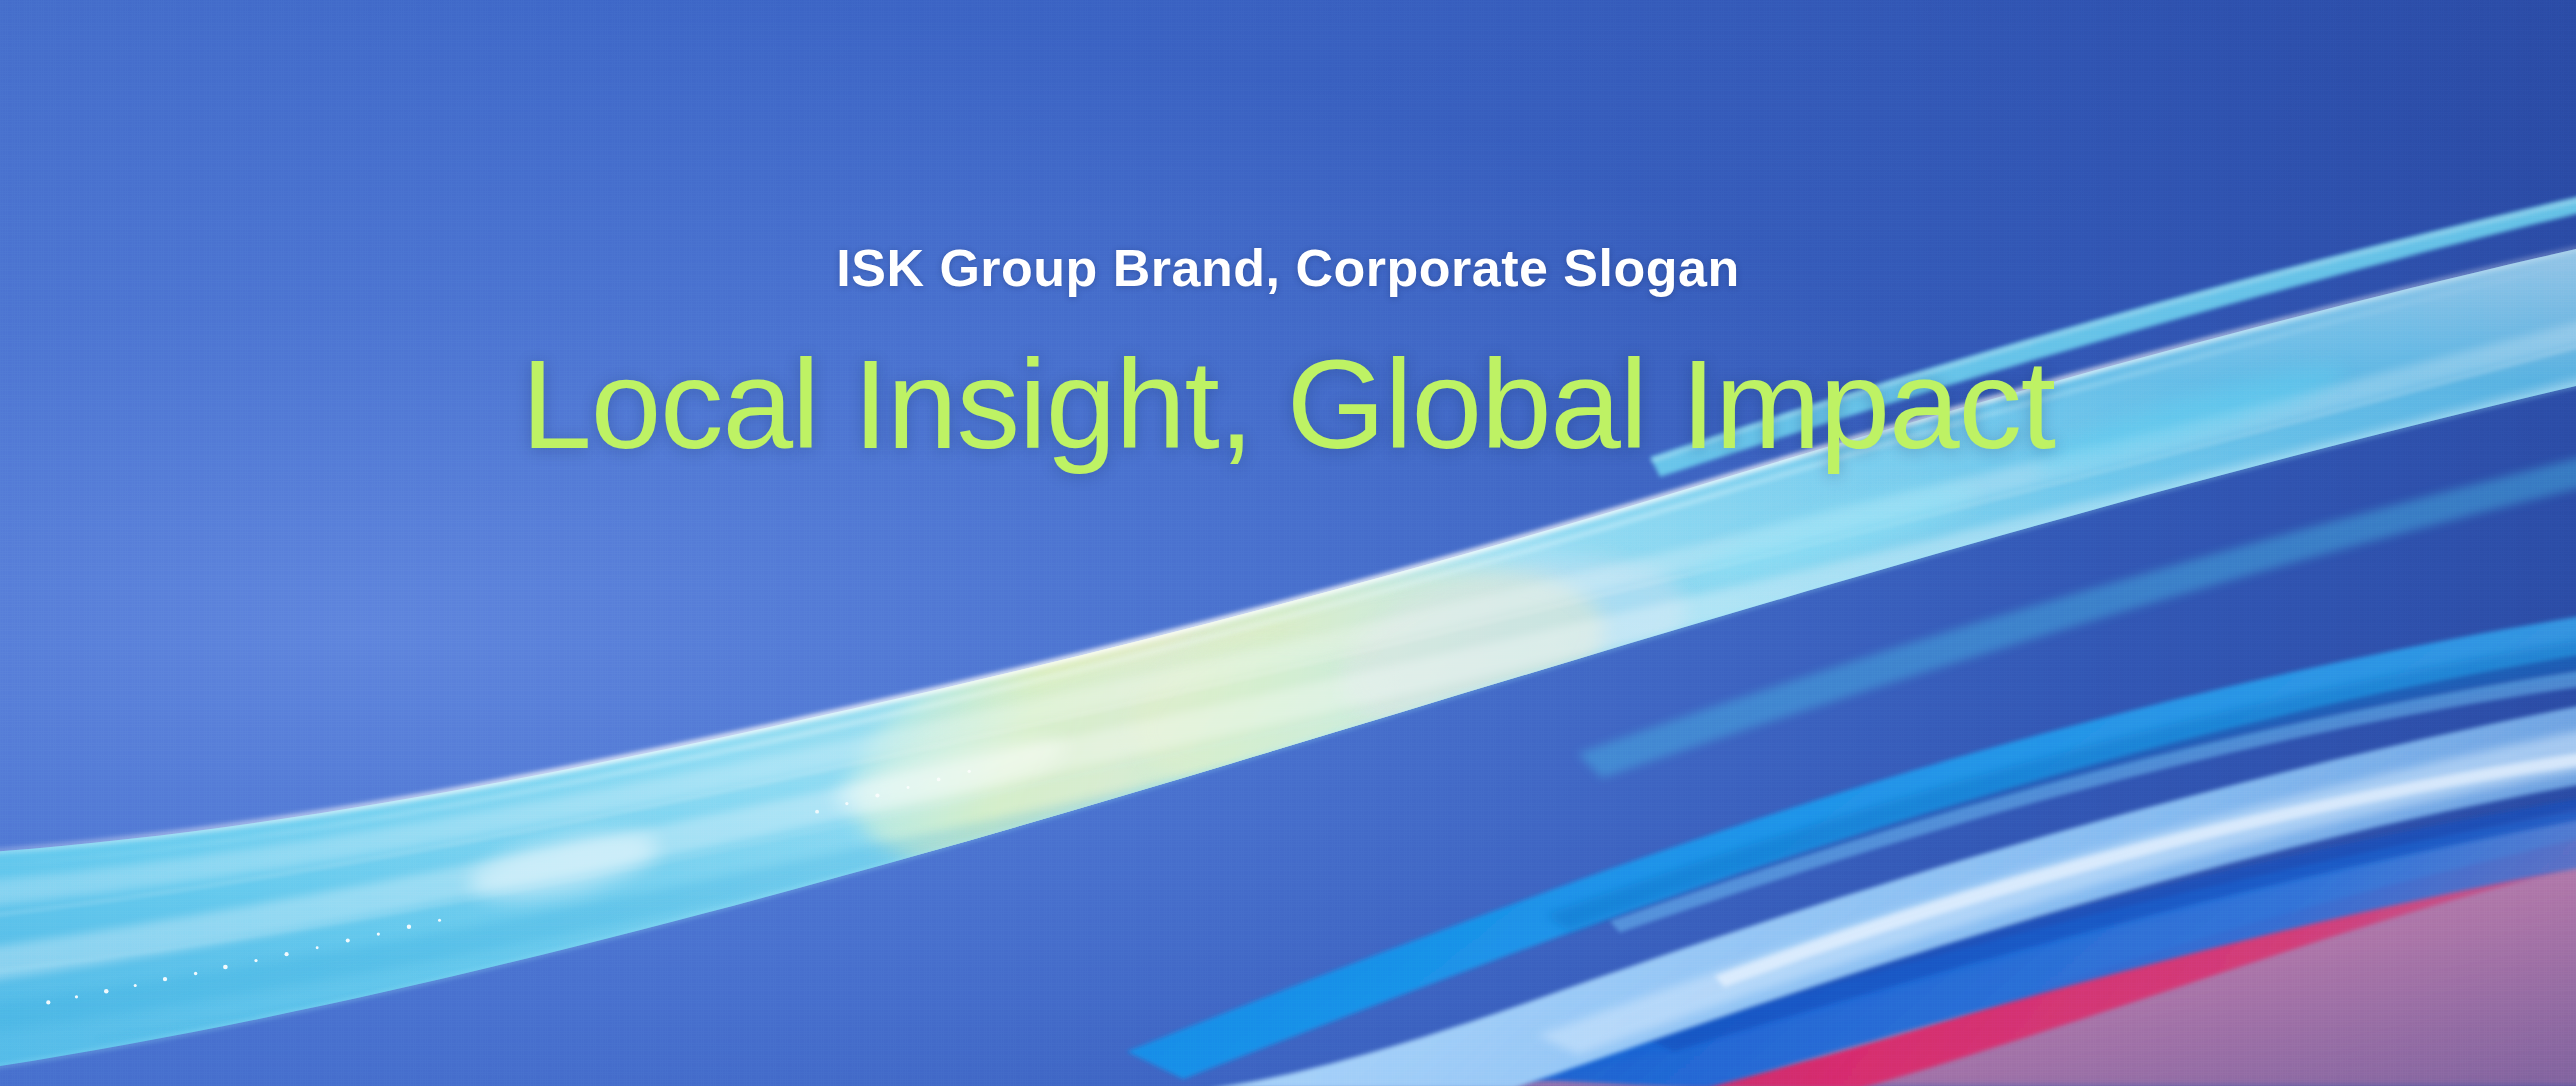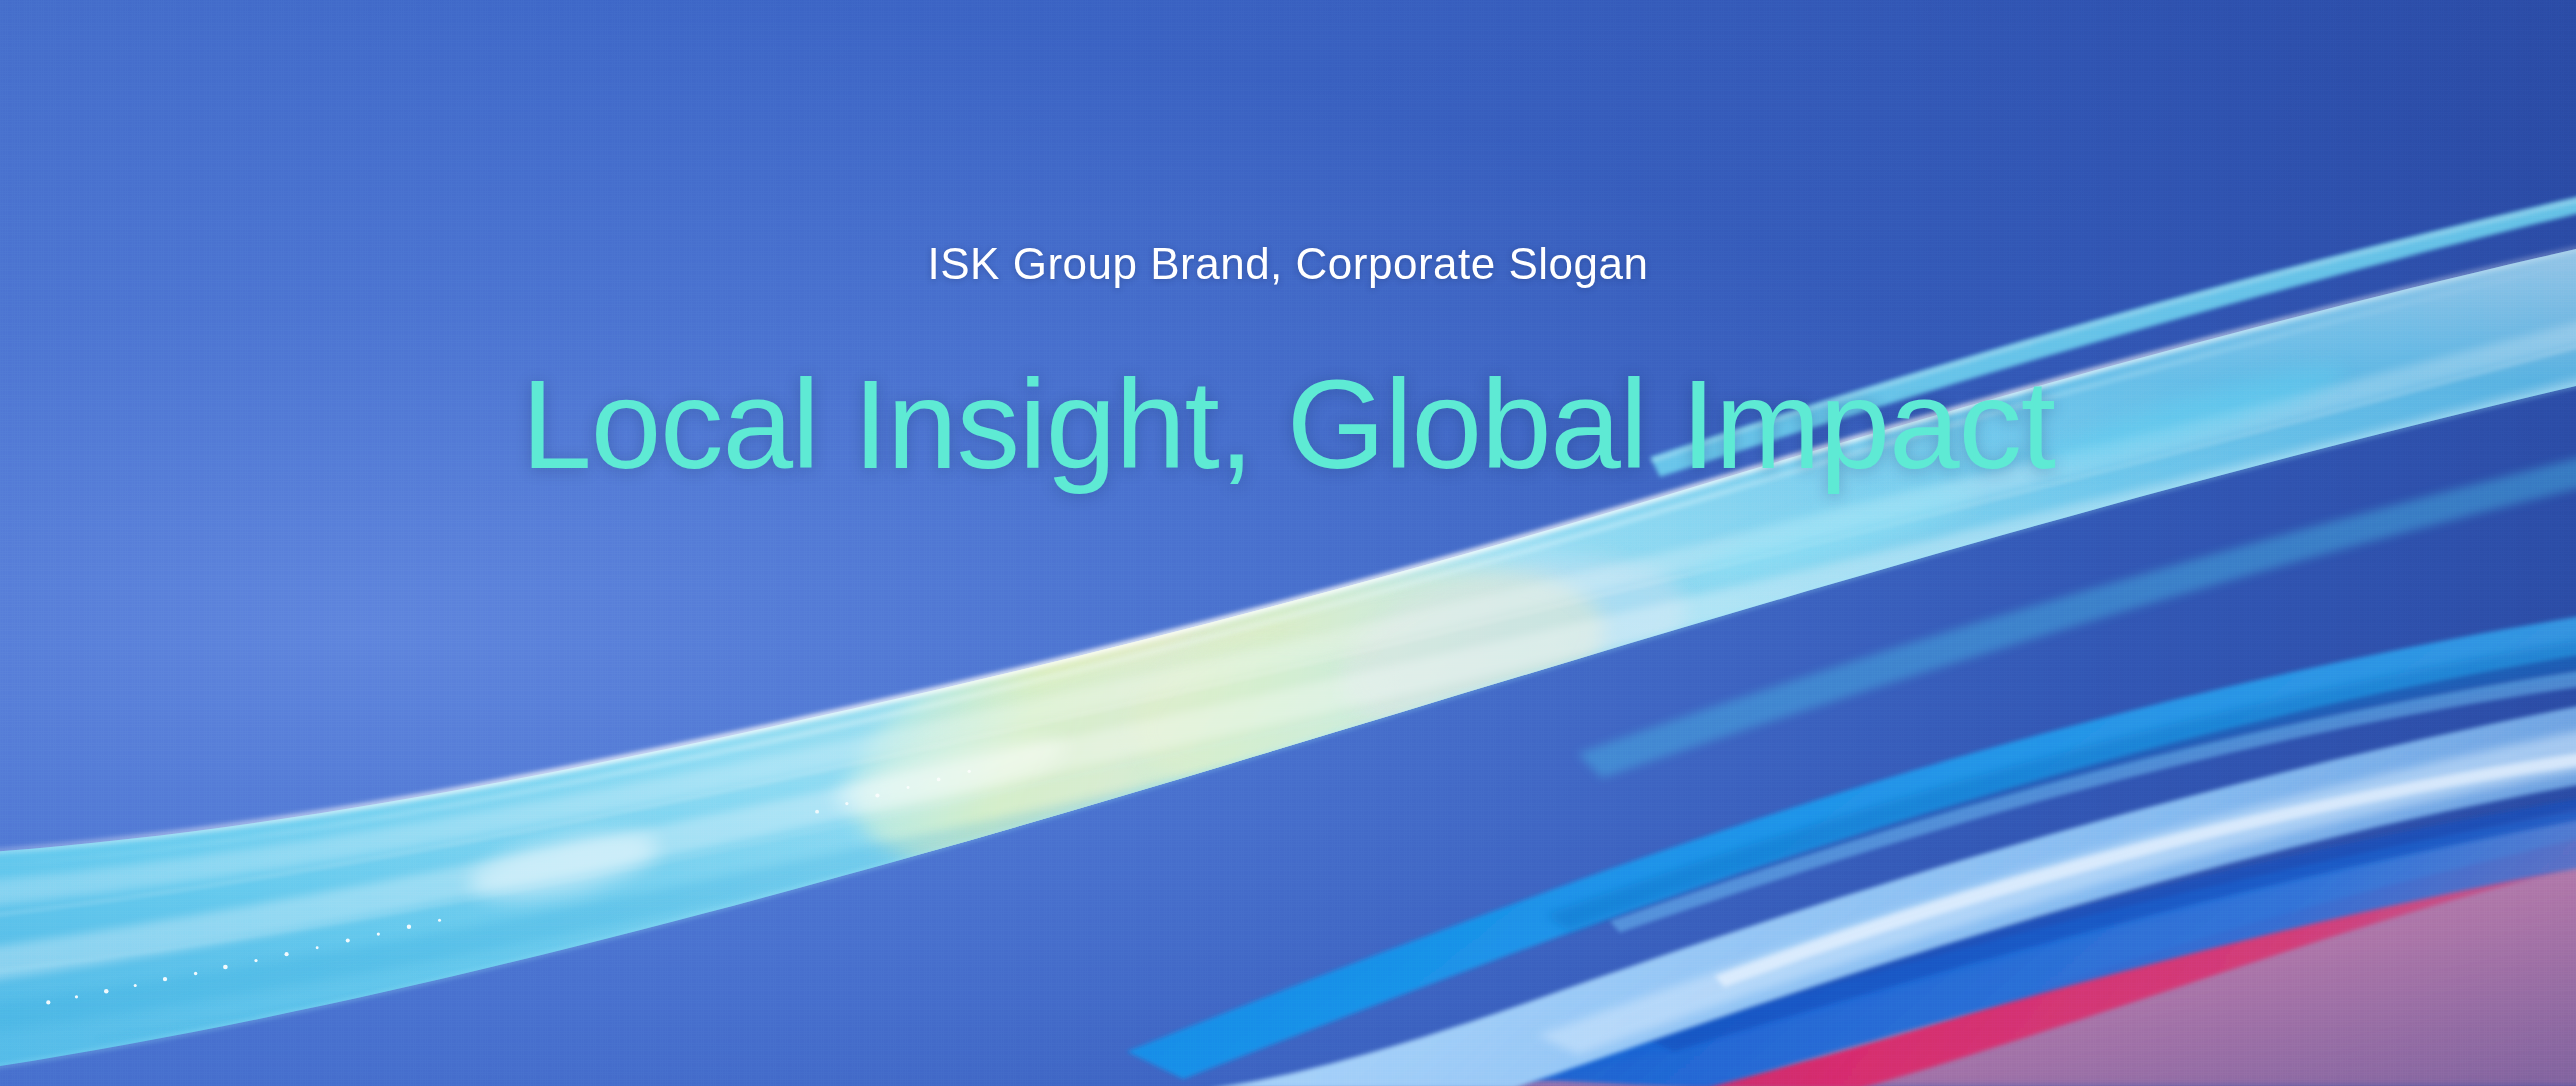--- a/index.html
+++ b/index.html
@@ -65,30 +65,30 @@
     left: 0;
     right: 0;
     top: 242px;
     text-align: center;
     z-index: 40;
     pointer-events: none;
   }
   .eyebrow {
     display: block;
     color: #ffffff;
-    font-size: 44px;
-    font-weight: 400;
+    font-size: 52px;
+    font-weight: 700;
     letter-spacing: 0.5px;
     line-height: 1;
     text-shadow: 0 0.8px 6.4px rgba(16,38,92,0.30);
   }
   .headline {
     display: block;
-    margin-top: 72px;
-    color: #5eead4;
+    margin-top: 44px;
+    color: #bef264;
     font-size: 127px;
     font-weight: 300;
     letter-spacing: -1.2px;
     line-height: 1.04;
     text-shadow: 0 1.6px 14.5px rgba(16,38,92,0.26);
   }
 </style>
 </head>
 <body>
 

